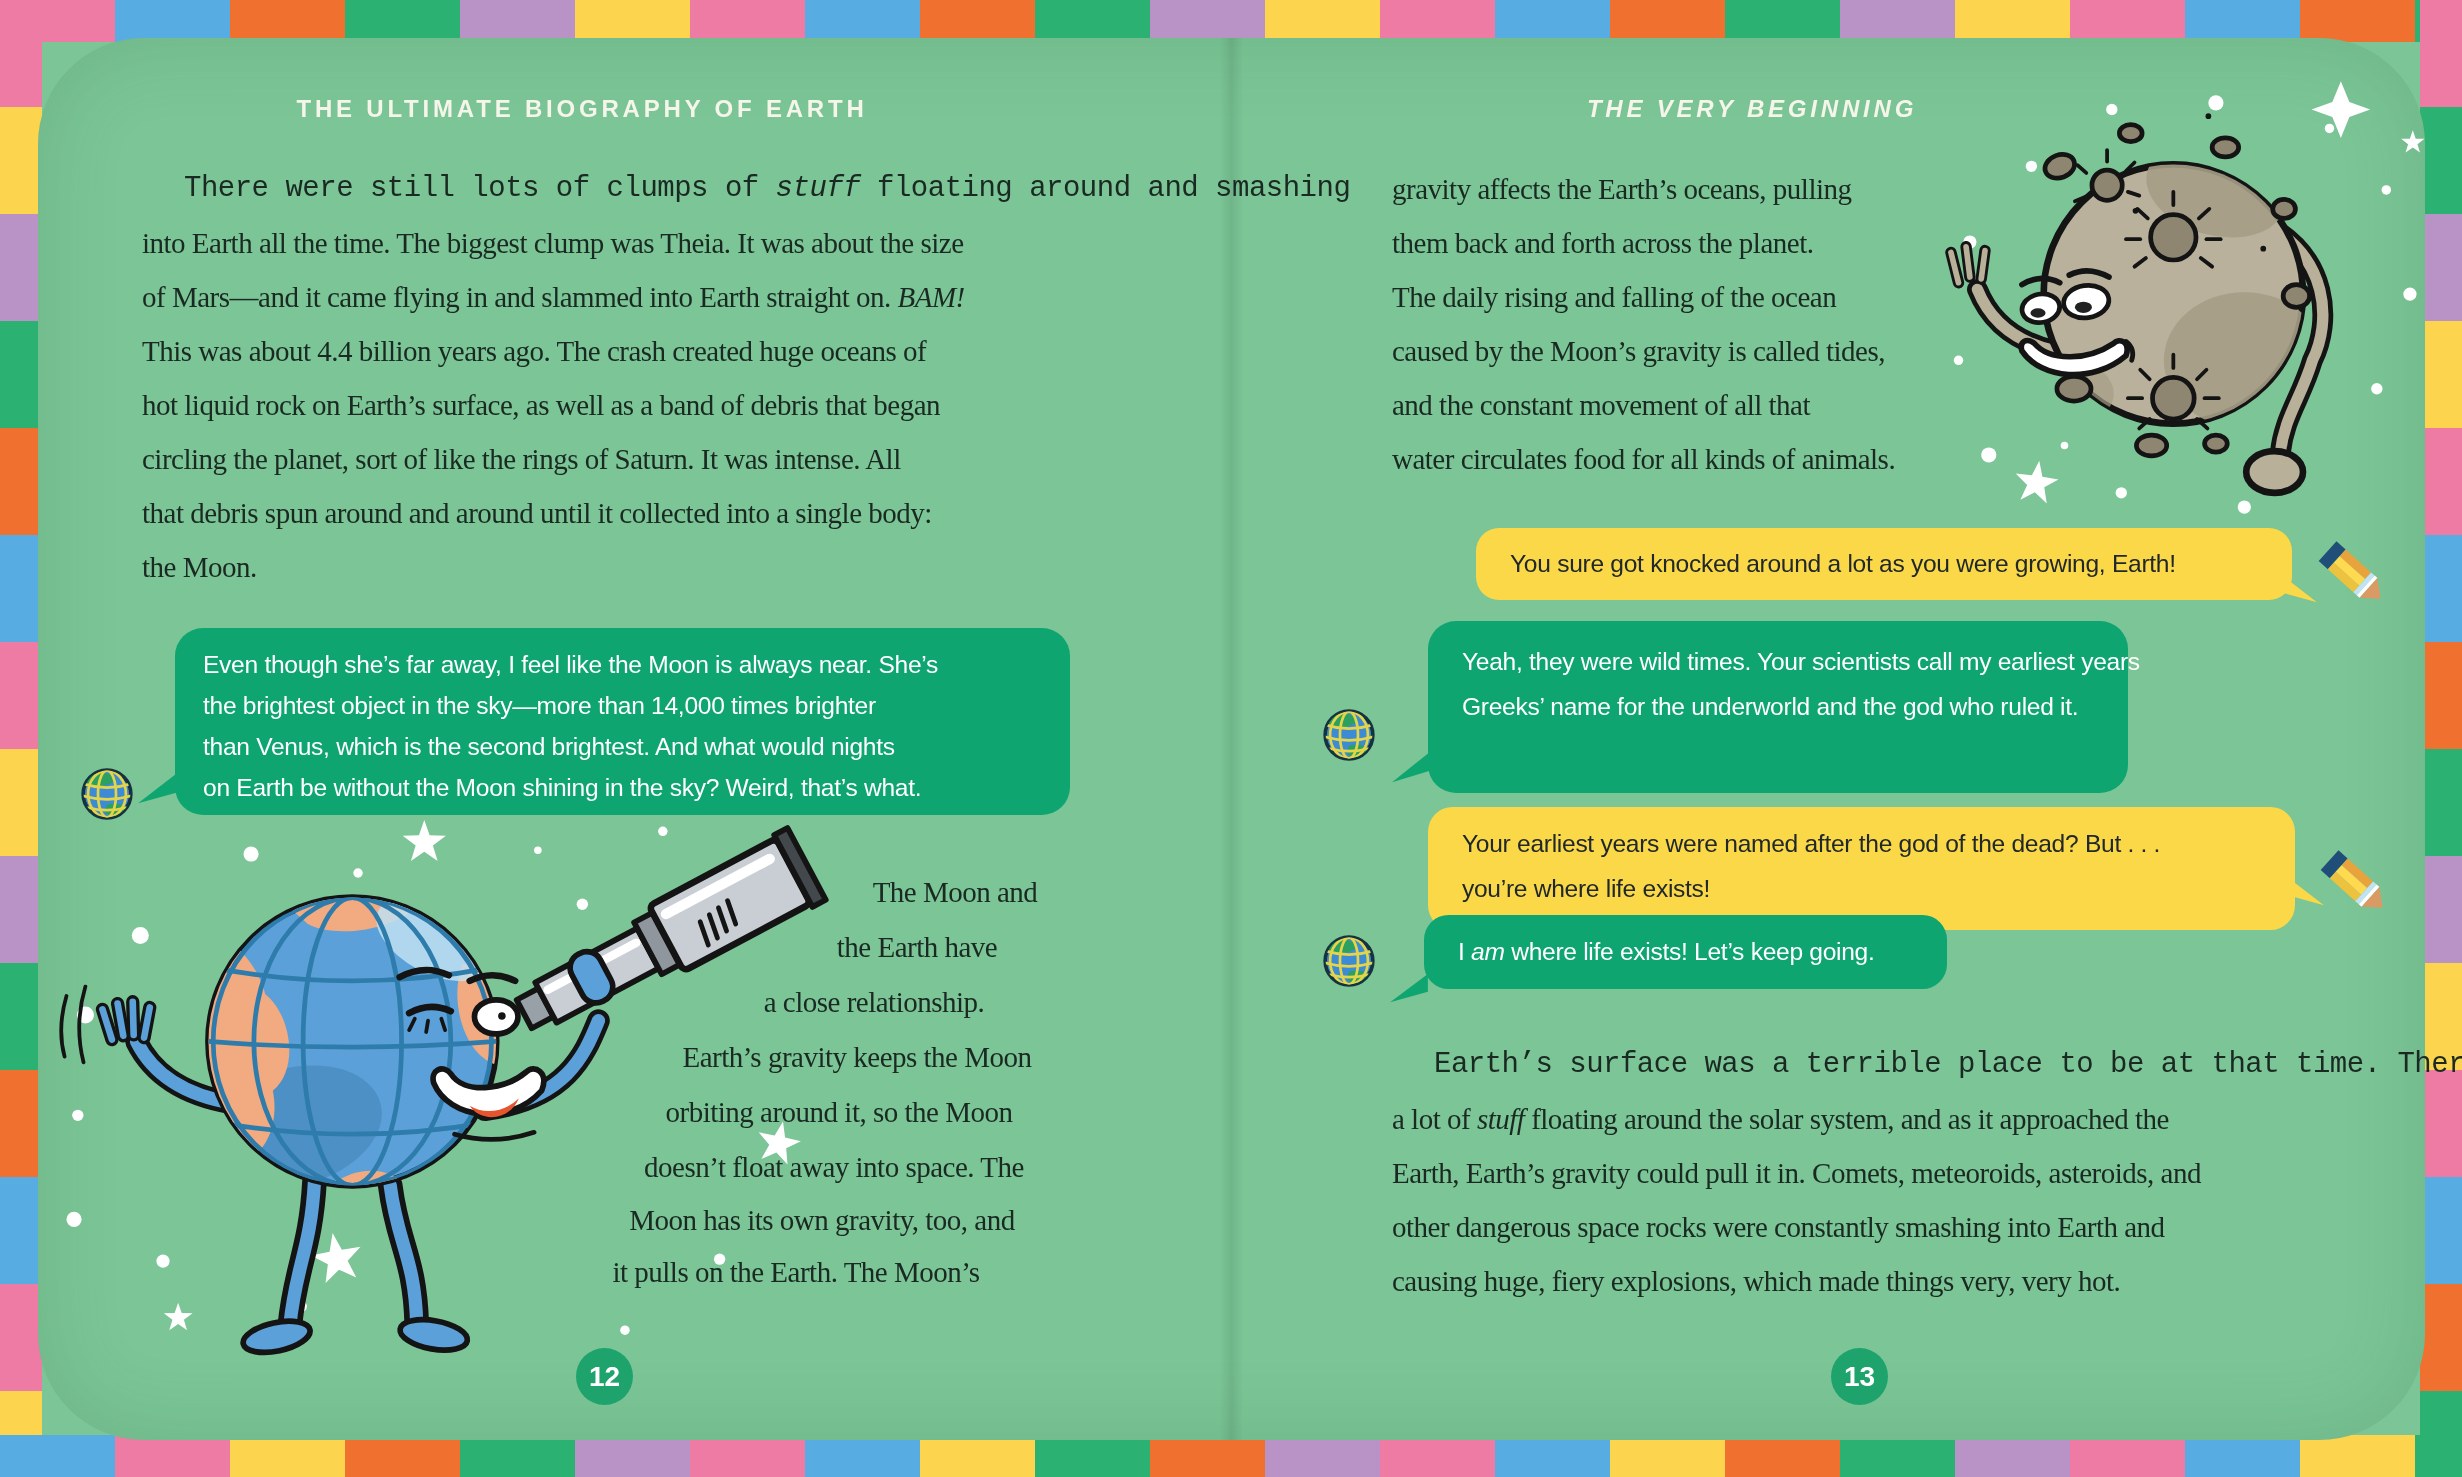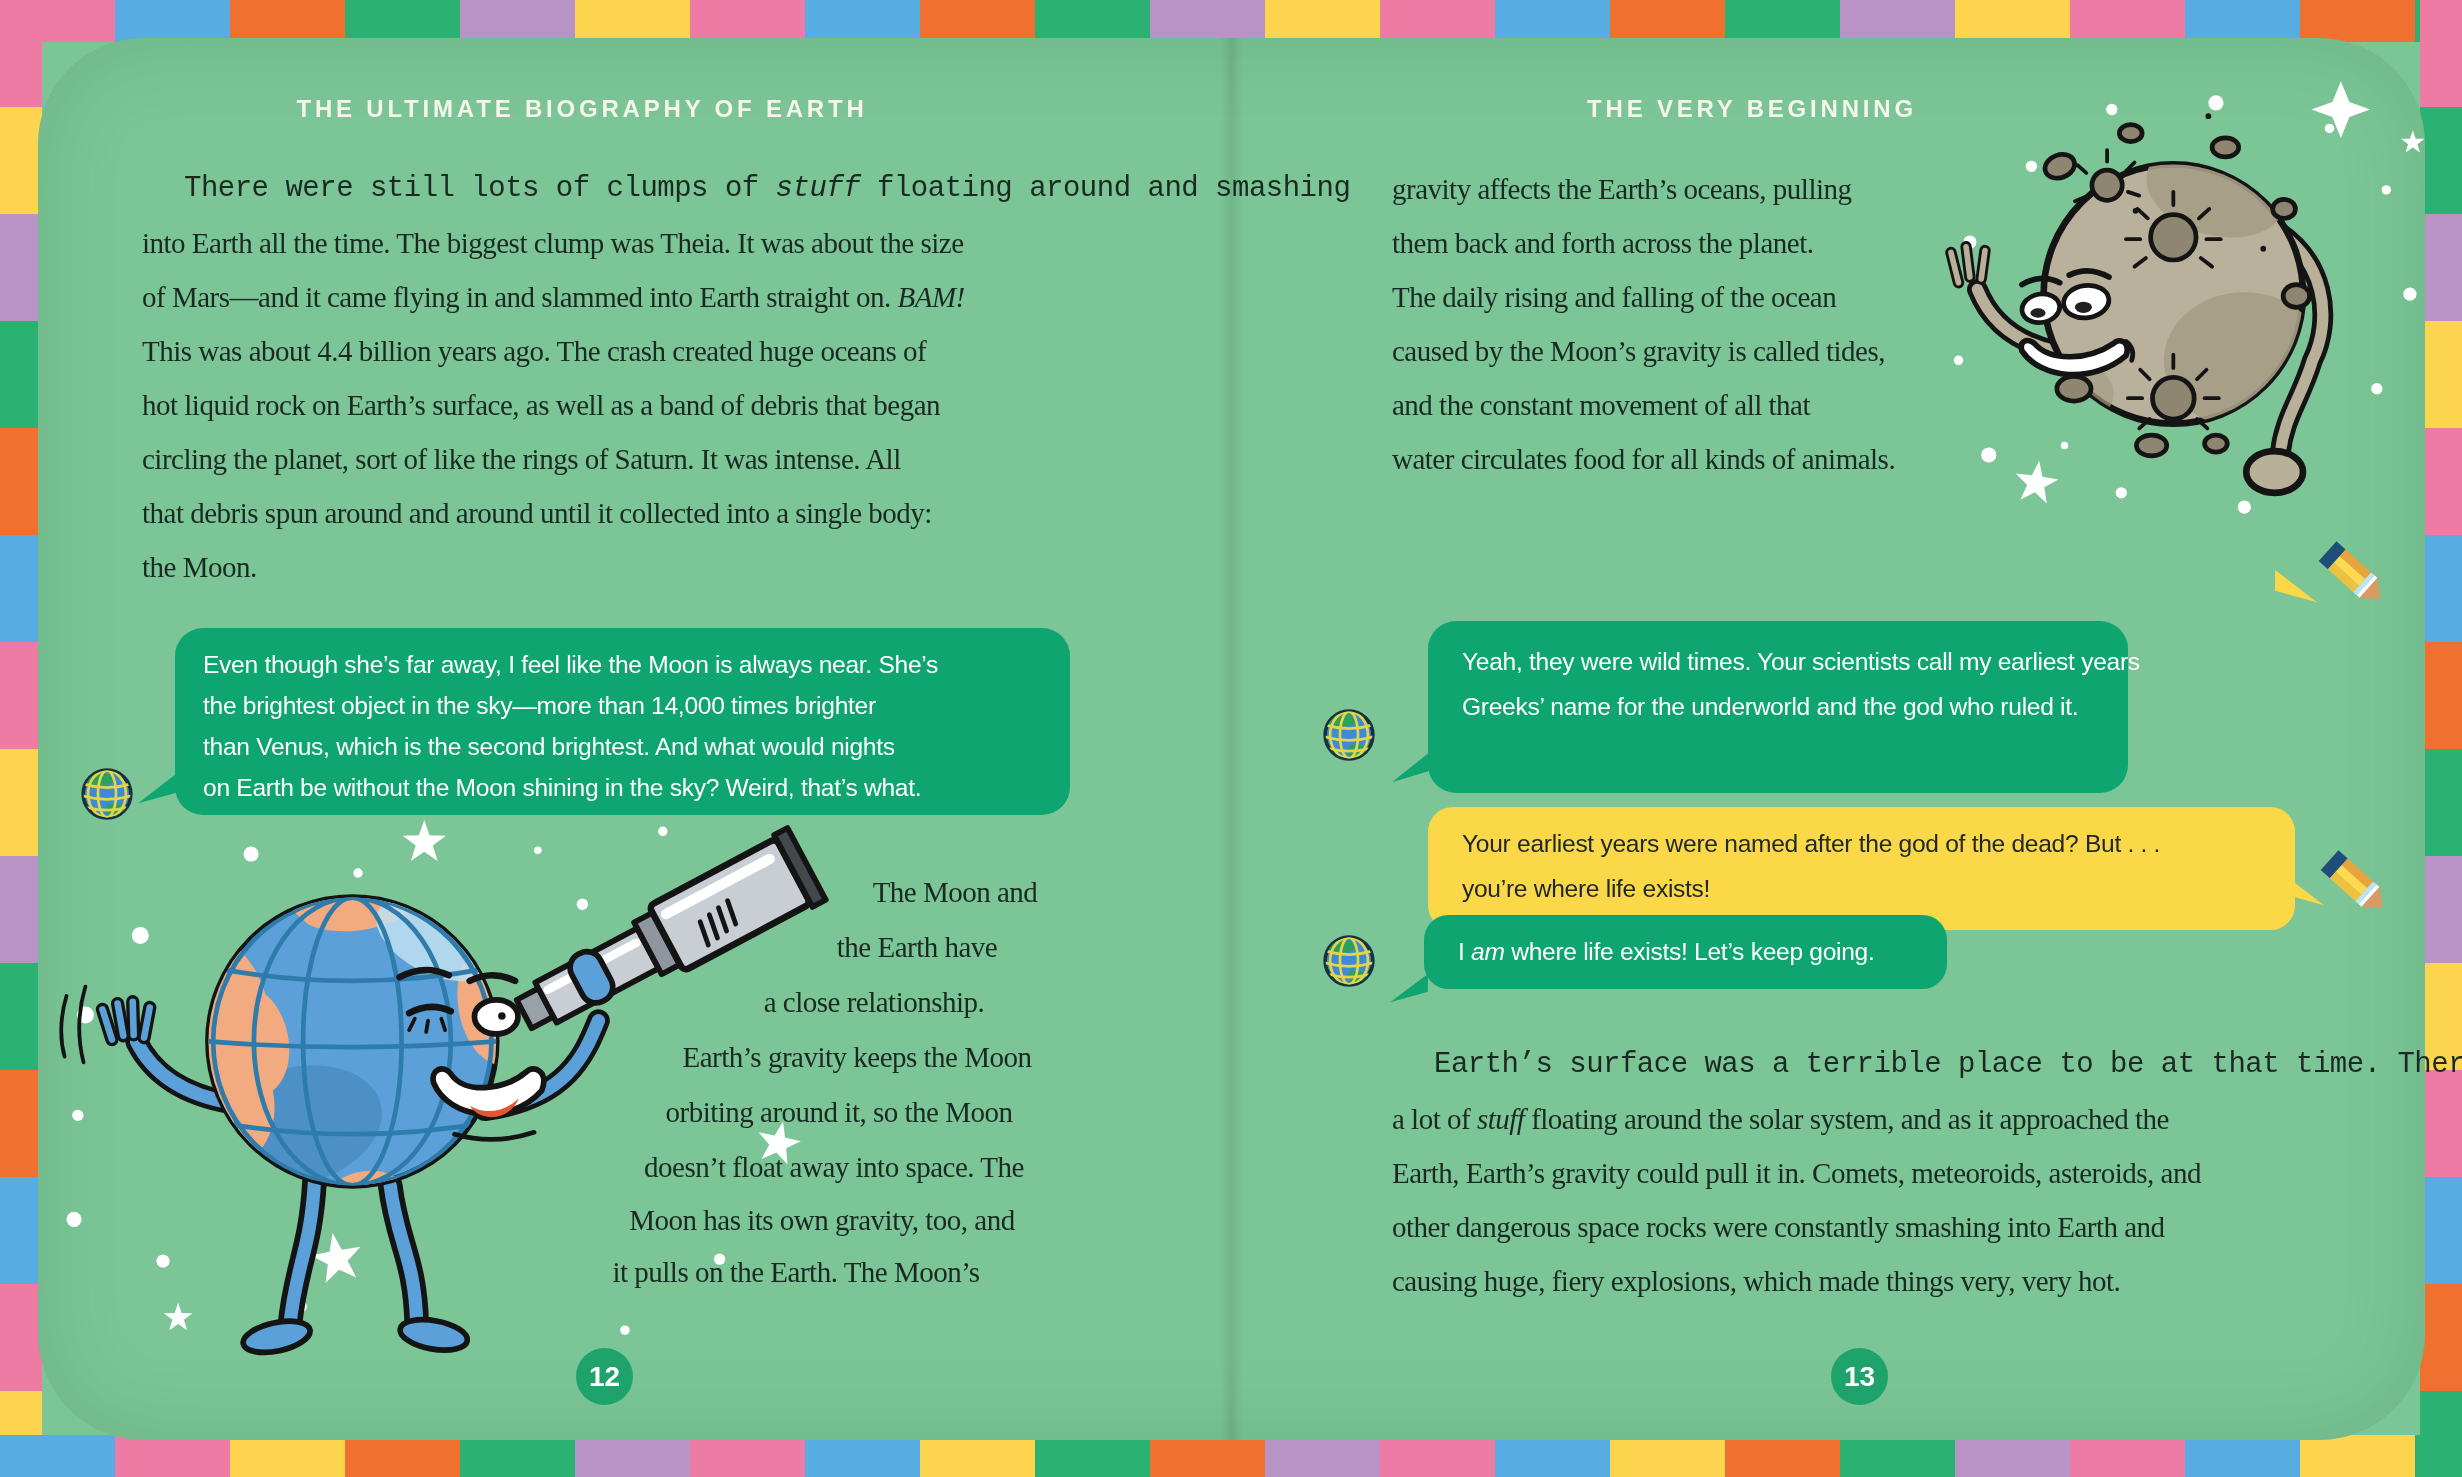--- a/index.html
+++ b/index.html
@@ -14,21 +14,21 @@
   .strip.h > div{flex:0 0 115px;height:100%;}
   .strip.v > div{flex:0 0 107px;width:100%;}
   
   .page{position:absolute;left:38px;top:38px;width:2387px;height:1402px;background:var(--page,#7bc596);
         border-radius:106px;box-shadow:inset 0 0 85px rgba(25,75,45,.14);}
   .seam{position:absolute;left:1220px;top:38px;width:23px;height:1402px;
         background:linear-gradient(to right,rgba(0,0,0,0),rgba(10,40,25,.10) 50%,rgba(0,0,0,0));}
   
   .hdr{position:absolute;top:95px;font-weight:bold;font-size:24px;letter-spacing:3.8px;
        color:#f6f5ea;white-space:nowrap;transform:translateX(-50%);}
-  #hdr-left{left:582px;} #hdr-right{left:1752px;}
+  #hdr-left{left:582px;} #hdr-right{left:1752px;font-style:italic;}
   
   .para{position:absolute;font-family:"Liberation Serif",serif;font-size:29px;letter-spacing:-0.5px;
         color:#1a2922;}
   .para .tl{height:54px;line-height:54px;white-space:nowrap;}
   .para.indent .tl:first-child{text-indent:42px;font-family:Liberation Mono, monospace;}
   #para-left{left:142px;top:162px;}
   #para-right-top{left:1392px;top:162px;}
   #para-right-bottom{left:1392px;top:1038px;}
   
   #wrap-lines{position:absolute;left:0;top:0;width:2462px;height:1477px;pointer-events:none;
@@ -429,20 +429,23 @@
       <path d="M145,210 Q165,200 187,212" stroke-width="6"></path>
       <ellipse cx="115" cy="245" rx="20" ry="15" transform="rotate(-10 115 245)" fill="#ffffff" stroke-width="5"></ellipse>
       <ellipse cx="163" cy="238" rx="24" ry="17" transform="rotate(-8 163 238)" fill="#ffffff" stroke-width="5"></ellipse>
       <ellipse cx="112" cy="250" rx="8" ry="5" fill="#222222" stroke="none"></ellipse>
       <ellipse cx="160" cy="244" rx="9" ry="6" fill="#222222" stroke="none"></ellipse>
       <path d="M95,290 C115,320 170,325 205,295 C210,280 198,276 192,282 C165,300 125,302 108,282 C100,276 92,280 95,290 Z" fill="#ffffff" stroke-width="6" stroke-linejoin="round"></path>
       <path d="M205,280 q10,8 6,20" stroke-width="5"></path>
     </g>
   </svg>
 
+  <div class="bubble yellow" id="chat-a">
+      <div class="tl">You sure got knocked around a lot as you were growing, Earth!</div>
+    </div>
   <svg class="tail" style="left:2275px;top:568px;width:42px;height:38px" viewBox="0 0 44 40">
       <path class="y" d="M0,2 L44,36 L0,24 Z"></path>
     </svg>
 
   <div class="bubble green" id="chat-b">
       <div class="tl">Yeah, they were wild times. Your scientists call my earliest years</div>
       <div class="tl">Greeks’ name for the underworld and the god who ruled it.</div>
     </div>
   <svg class="tail" style="left:1392px;top:750px;width:38px;height:36px" viewBox="0 0 40 38">
       <path class="g" d="M40,2 L0,34 L40,22 Z"></path>

